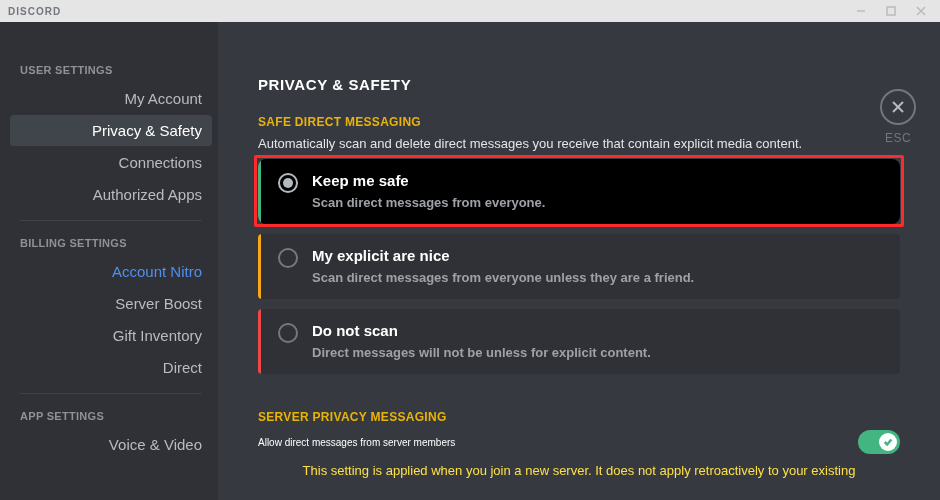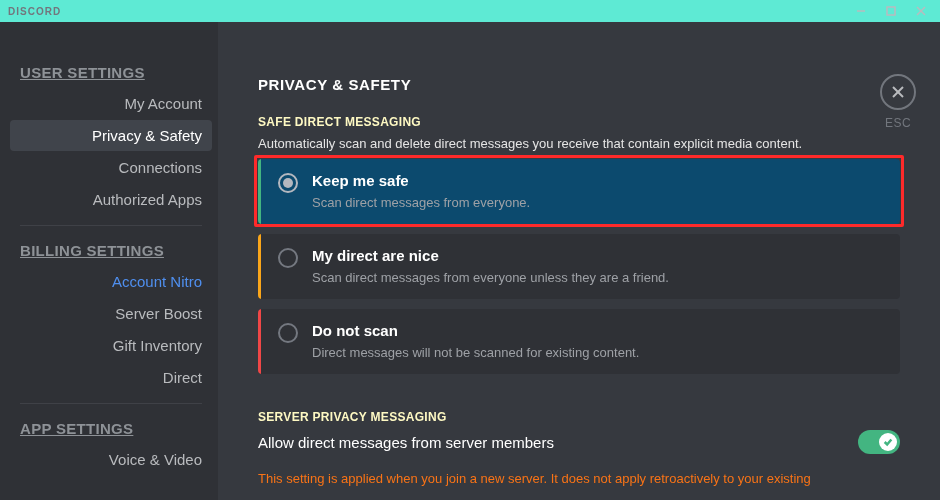--- a/index.html
+++ b/index.html
@@ -1,54 +1,54 @@
 <!DOCTYPE html>
 <html><head>
 <meta charset="utf-8">
 <style>
   * { margin:0; padding:0; box-sizing:border-box; font-family:"Whitney","Helvetica Neue",Helvetica,Arial,sans-serif; }
   body { width:940px; height:500px; background:#2f3136; overflow:hidden; color:#b9bbbe; }
-  .titlebar { height:22px; background:#5eead4; display:flex; align-items:center; justify-content:space-between; padding:0 0 0 8px; }
+  .titlebar { height:22px; background:#e5e5e5; display:flex; align-items:center; justify-content:space-between; padding:0 0 0 8px; }
   .logo { color:#72767d; font-size:10px; font-weight:800; letter-spacing:1px; }
   .winctrls { display:flex; gap:4px; padding-right:6px; }
   .winbtn { width:26px; height:22px; display:flex; align-items:center; justify-content:center; color:#b9bbbe; cursor:pointer; }
   .winbtn svg { width:12px; height:12px; stroke:#b9bbbe; stroke-width:1.5; fill:none; }
   .app { display:flex; height:478px; }
   .sidebar { width:218px; background:#2f3136; padding:36px 6px 0 10px; overflow:hidden; }
-  .side-header { color:#8e9297; font-size:15px; font-weight:700; letter-spacing:.3px; padding:6px 10px; text-transform:uppercase;text-decoration:underline; }
+  .side-header { color:#8e9297; font-size:11px; font-weight:700; letter-spacing:.3px; padding:6px 10px; text-transform:uppercase; }
   .side-item { color:#b9bbbe; font-size:15px; padding:7px 10px; border-radius:4px; margin:1px 0; cursor:pointer;text-align:right; }
   .side-item.active { background:#40444b; color:#fff; }
   .side-item.nitro { color:#4f8fef; }
   .divider { height:1px; background:#3f4147; margin:10px 10px 10px 10px; }
   .main { flex:1; background:#36393f; position:relative; padding:54px 40px 0 40px; overflow:hidden; }
   .page-title { color:#fff; font-size:15px; font-weight:700; letter-spacing:.6px; margin-bottom:22px; }
-  .section-label { color:#fef9c3; font-size:12px; font-weight:700; letter-spacing:.3px; margin-bottom:6px; }
+  .section-label { color:#eab308; font-size:12px; font-weight:700; letter-spacing:.3px; margin-bottom:6px; }
   .section-desc { color:#e5e5e5; font-size:13px; line-height:18px; margin-bottom:6px; }
   .opt { background:#2f3136; border-radius:4px; display:flex; align-items:flex-start; padding:12px 14px 14px 14px; margin-bottom:10px; position:relative; overflow:hidden; cursor:pointer; }
   .opt .bar { position:absolute; left:0; top:0; bottom:0; width:3px; }
   .green { background:#43b581; }
   .yellow { background:#faa61a; }
   .red { background:#f04747; }
   .radio { width:20px; height:20px; border:2px solid #747880; border-radius:50%; margin:2px 14px 0 6px; display:flex; align-items:center; justify-content:center; flex:none; }
   .radio.sel { border-color:#b4b8bf; }
   .radio.sel .dot { width:10px; height:10px; border-radius:50%; background:#b4b8bf; }
   .opt-title { color:#fff; font-size:15px; font-weight:600; line-height:20px; }
-  .opt-sub { color:#9ea1a6; font-size:13px; margin-top:4px; }
-  .opt.selected { background:#0c4a6e; }
+  .opt-sub { color:#9ea1a6; font-size:13px; margin-top:4px;font-weight:bold; }
+  .opt.selected { background:#000000;border-radius:8px; }
   .highlight-box { border:3px solid #ff2a2a; border-radius:2px; pointer-events:none; position:absolute; }
-  .esc { position:absolute; top:52px; right:24px; display:flex; flex-direction:column; align-items:center; gap:6px; cursor:pointer; }
+  .esc { position:absolute; top:67px; right:24px; display:flex; flex-direction:column; align-items:center; gap:6px; cursor:pointer; }
   .esc-circle { width:36px; height:36px; border:2px solid #72767d; border-radius:50%; display:flex; align-items:center;justify-content:center; }
   .esc-circle svg { width:16px; height:16px; stroke:#b9bbbe; stroke-width:2; }
   .esc-text { color:#72767d; font-size:12px; letter-spacing:.5px; }
   .row-toggle { display:flex; align-items:center; justify-content:space-between; margin-top:6px; }
-  .row-title { color:#fff; font-size:15px; font-weight:500; }
+  .row-title { color:#fff; font-size:10px; font-weight:500; }
   .toggle { width:42px; height:24px; background:#43b581; border-radius:12px; position:relative; cursor:pointer; }
   .knob { position:absolute; right:3px; top:3px; width:18px; height:18px; background:#fff; border-radius:50%; display:flex; align-items:center; justify-content:center; }
   .knob svg { width:10px; height:10px; stroke:#43b581; stroke-width:3; fill:none; }
-  .row-desc { color:#f97316; font-size:13px; margin-top:16px; line-height:18px; }
+  .row-desc { color:#fde047; font-size:13px; margin-top:8px; line-height:18px;text-align:center; }
   .sep { height:26px; }
 </style>
 </head>
 <body>
 
 <div class="titlebar">
   <div class="logo">DISCORD</div>
   <div class="winctrls">
     <div class="winbtn">
         <svg viewBox="0 0 12 12">
@@ -114,31 +114,31 @@
           <div class="opt-sub">Scan direct messages from everyone.</div>
         </div>
       </div>
       <div class="highlight-box" style="left:-4px; top:-4px; right:-4px; height:72px;"></div>
     </div>
 
     <div class="opt">
       <div class="bar yellow"></div>
       <div class="radio"></div>
       <div>
-        <div class="opt-title">My direct are nice</div>
+        <div class="opt-title">My explicit are nice</div>
         <div class="opt-sub">Scan direct messages from everyone unless they are a friend.</div>
       </div>
     </div>
 
     <div class="opt">
       <div class="bar red"></div>
       <div class="radio"></div>
       <div>
         <div class="opt-title">Do not scan</div>
-        <div class="opt-sub">Direct messages will not be scanned for existing content.</div>
+        <div class="opt-sub">Direct messages will not be unless for explicit content.</div>
       </div>
     </div>
 
     <div class="sep"></div>
     <div class="section-label">SERVER PRIVACY MESSAGING</div>
     <div class="row-toggle">
       <div class="row-title">Allow direct messages from server members</div>
       <div class="toggle">
         <div class="knob">
             <svg viewBox="0 0 12 12">

